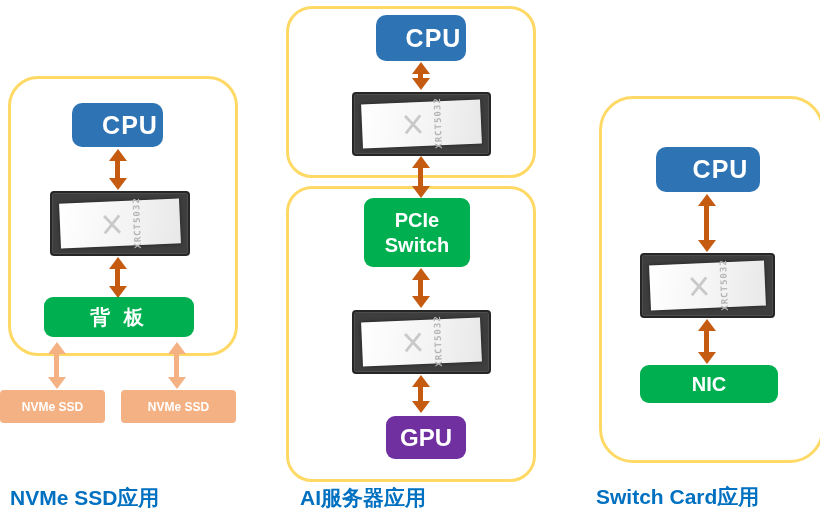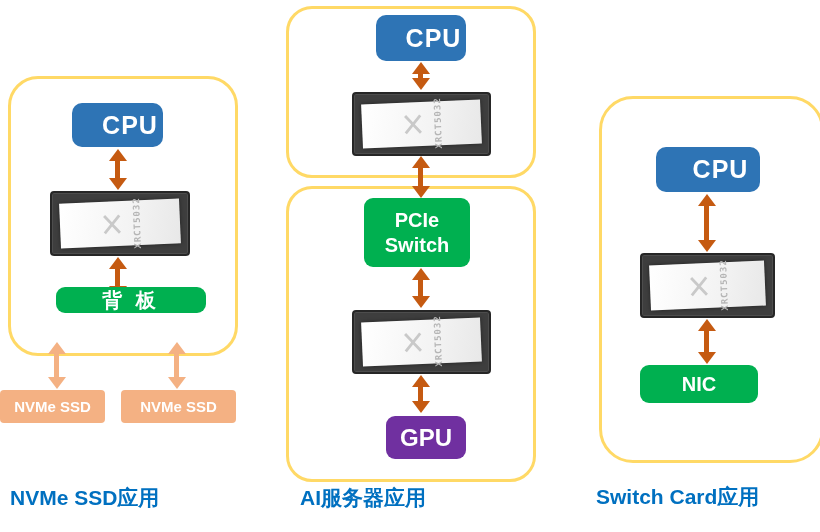--- a/index.html
+++ b/index.html
@@ -22,21 +22,21 @@
   
   .node {
     position: absolute;
     display: flex; align-items: center; justify-content: center;
     color: #ffffff; font-weight: bold; text-align: center;
     box-sizing: border-box;
   }
   .cpu    { background: var(--cpu-blue, #2E74B5); border-radius: 10px; font-size: 25px; letter-spacing: 1px; padding-left: 25px; }
   .green  { background: var(--green, #00B050);    border-radius: 9px;  font-size: 20px; line-height: 1.25; }
   .purple { background: var(--purple, #7030A0);   border-radius: 9px;  font-size: 24px; }
-  .peach  { background: var(--peach, #F4B183);    border-radius: 4px;  font-size: 15px; }
+  .peach  { background: var(--peach, #F4B183);    border-radius: 4px;  font-size: 12px; }
   .backplane span { letter-spacing: 4px; }
 
   
   .varrow {
     position: absolute; width: 5px;
     --arrow-c: var(--arrow-orange, #C55A11);
     background: var(--arrow-c);
   }
   .varrow.light { --arrow-c: var(--arrow-light, #F4B183); }
   .varrow::before, .varrow::after {
@@ -99,21 +99,21 @@
         <svg class="chip-logo" viewBox="0 0 24 24">
           <path d="M5 4 L12 12 L5 20" fill="none" stroke="#c9c9c9" stroke-width="2.6"></path>
           <path d="M19 4 L12 12 L19 20" fill="none" stroke="#c9c9c9" stroke-width="2.6"></path>
         </svg>
         <span class="chip-text">XRCT5032</span>
       </div>
     </div>
 
     <div class="varrow" style="left:115px; top:269px; height:17px;"></div>
 
-    <div class="node green backplane" style="left:44px; top:287px; width:150px; height:26px;margin-left:12px;">
+    <div class="node green backplane" style="left:44px; top:297px; width:150px; height:40px;">
       <span>背 板</span>
     </div>
 
     <div class="varrow light" style="left:54px; top:354px; height:23px;"></div>
     <div class="varrow light" style="left:174px; top:354px; height:23px;"></div>
 
     <div class="node peach" style="left:0px; top:390px; width:105px; height:33px;">
       <span>NVMe SSD</span>
     </div>
     <div class="node peach" style="left:121px; top:390px; width:115px; height:33px;">
@@ -184,20 +184,20 @@
         <svg class="chip-logo" viewBox="0 0 24 24">
           <path d="M5 4 L12 12 L5 20" fill="none" stroke="#c9c9c9" stroke-width="2.6"></path>
           <path d="M19 4 L12 12 L19 20" fill="none" stroke="#c9c9c9" stroke-width="2.6"></path>
         </svg>
         <span class="chip-text">XRCT5032</span>
       </div>
     </div>
 
     <div class="varrow" style="left:704px; top:331px; height:21px;"></div>
 
-    <div class="node green" style="left:640px; top:365px; width:118px; height:38px;">
+    <div class="node green" style="left:640px; top:365px; width:138px; height:38px;">
       <span>NIC</span>
     </div>
 
     <div class="caption" style="left:596px; top:483px; width:220px;">Switch Card应用</div>
   </div>
 
 </div>
 
 </body></html>

